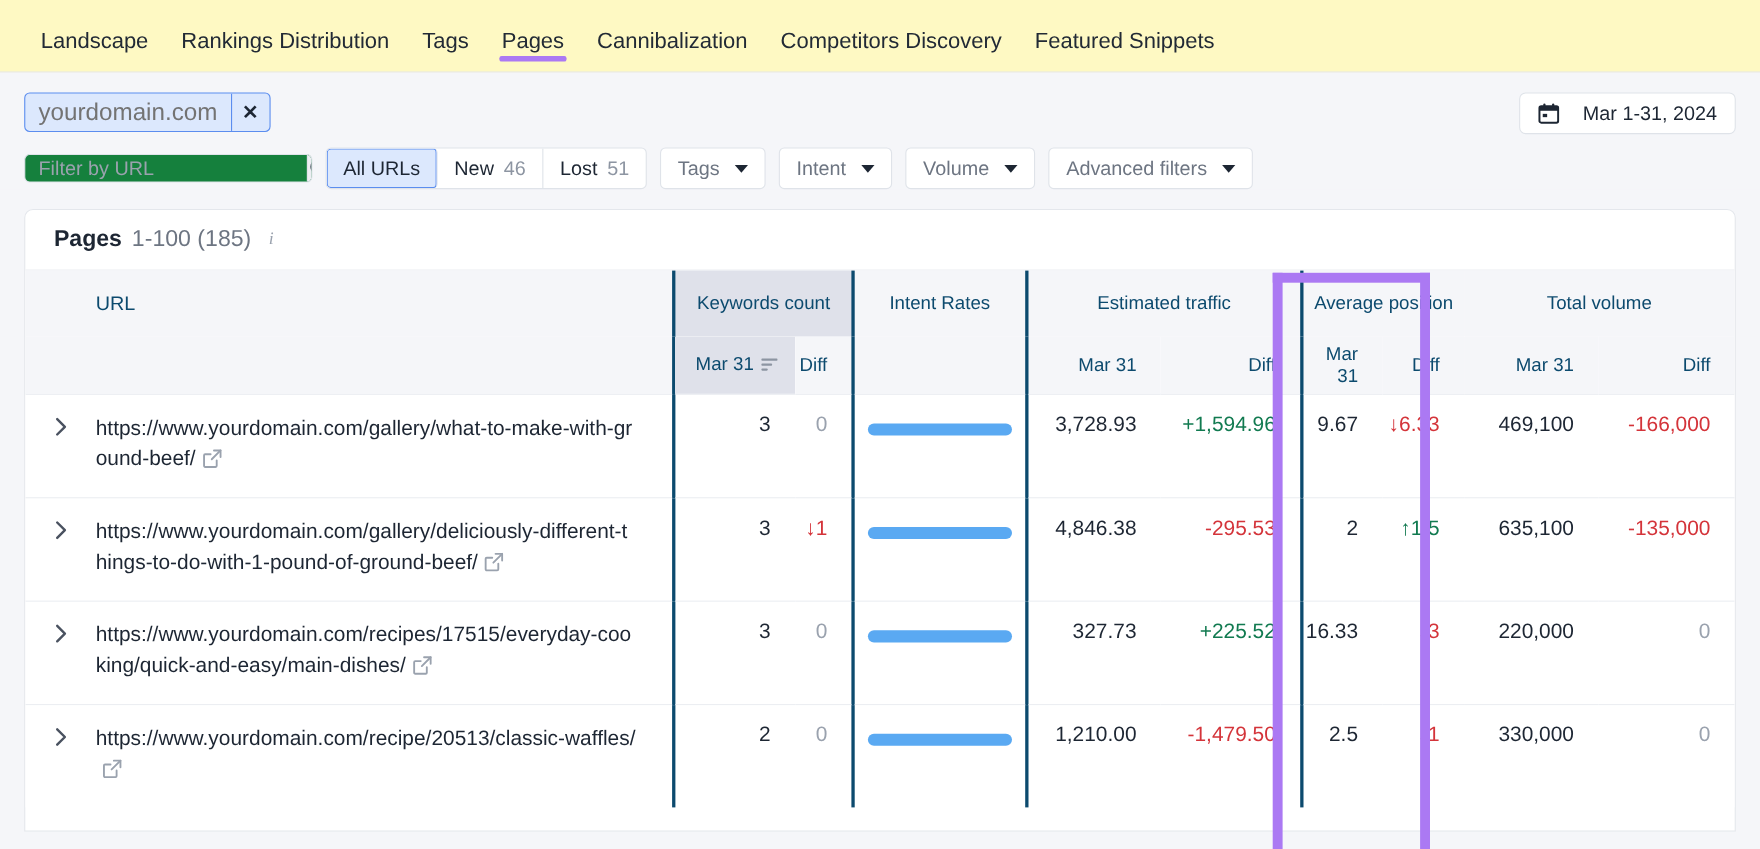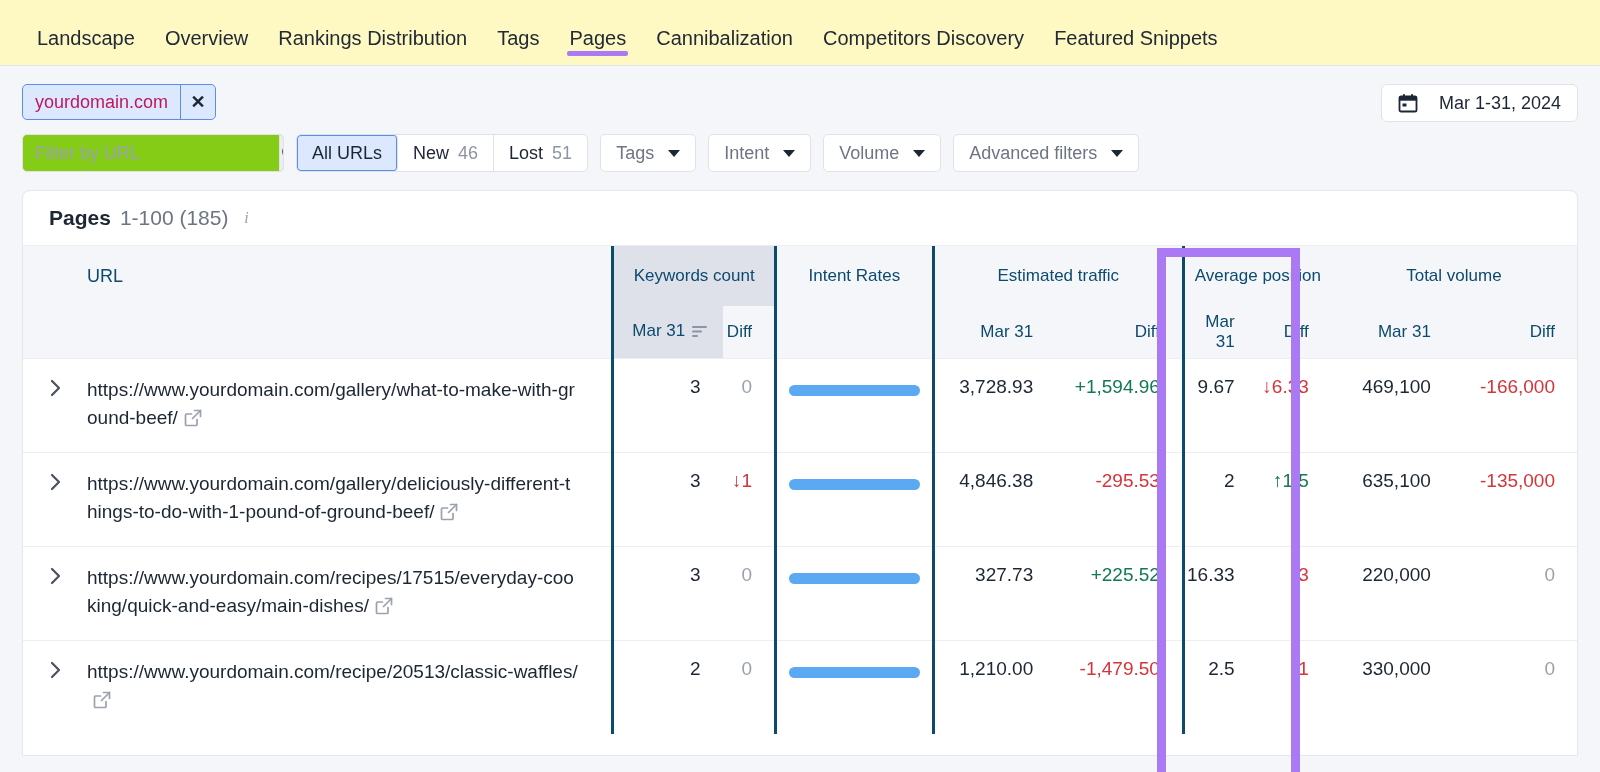--- a/index.html
+++ b/index.html
@@ -56,22 +56,22 @@
     height: 36px;
     border: 1px solid #5b8def;
     border-radius: 5px;
     background: #dce8fd;
     overflow: hidden;
     cursor: pointer;
   }
   .domain-chip .label {
     display: flex; align-items: center;
     padding: 0 12px;
-    font-size: 18px;
-    color: #be185d;
+    font-size: 22px;
+    color: #737373;
   }
   .domain-chip .sep { width: 1px; background: #5b8def; }
   .domain-chip .xbtn {
     display: flex; align-items: center; justify-content: center;
     width: 34px;
     font-size: 18px; font-weight: bold;
     color: #1d2633;
     cursor: pointer;
   }
 
@@ -93,24 +93,24 @@
   .cal-icon { display:flex; align-items:center; }
 
   .controlrow {
     display: flex;
     align-items: center;
     gap: 12px;
     margin-top: 14px;
   }
   .searchbox {
     display: flex;
-    width: 262px; height: 38px;
+    width: 262px; height: 26px;
     border: 1px solid #dfe3e9;
     border-radius: 5px;
-    background: #84cc16;
+    background: #15803d;
     overflow: hidden;
   }
   .searchbox input {
     flex: 1;
     border: 0; outline: 0;
     padding: 0 12px;
     font-size: 18px;
     font-family: "Liberation Sans", sans-serif;
     color: #1d2633;
     background: transparent;
@@ -277,21 +277,20 @@
   }
   .hl-left  { left: 1157px; top: 248px; width: 9px;  height: 524px; }
   .hl-right { left: 1291px; top: 248px; width: 9px;  height: 524px; }
   .hl-top   { left: 1157px; top: 248px; width: 143px; height: 9px; }
 </style>
 </head>
 <body>
 
 <div class="tabbar" id="tabbar">
     <div class="tab"><span>Landscape</span></div>
-    <div class="tab"><span>Overview</span></div>
     <div class="tab"><span>Rankings Distribution</span></div>
     <div class="tab"><span>Tags</span></div>
     <div class="tab active"><span>Pages</span></div>
     <div class="tab"><span>Cannibalization</span></div>
     <div class="tab"><span>Competitors Discovery</span></div>
     <div class="tab"><span>Featured Snippets</span></div>
   </div>
 
 <div class="filterzone">
 

